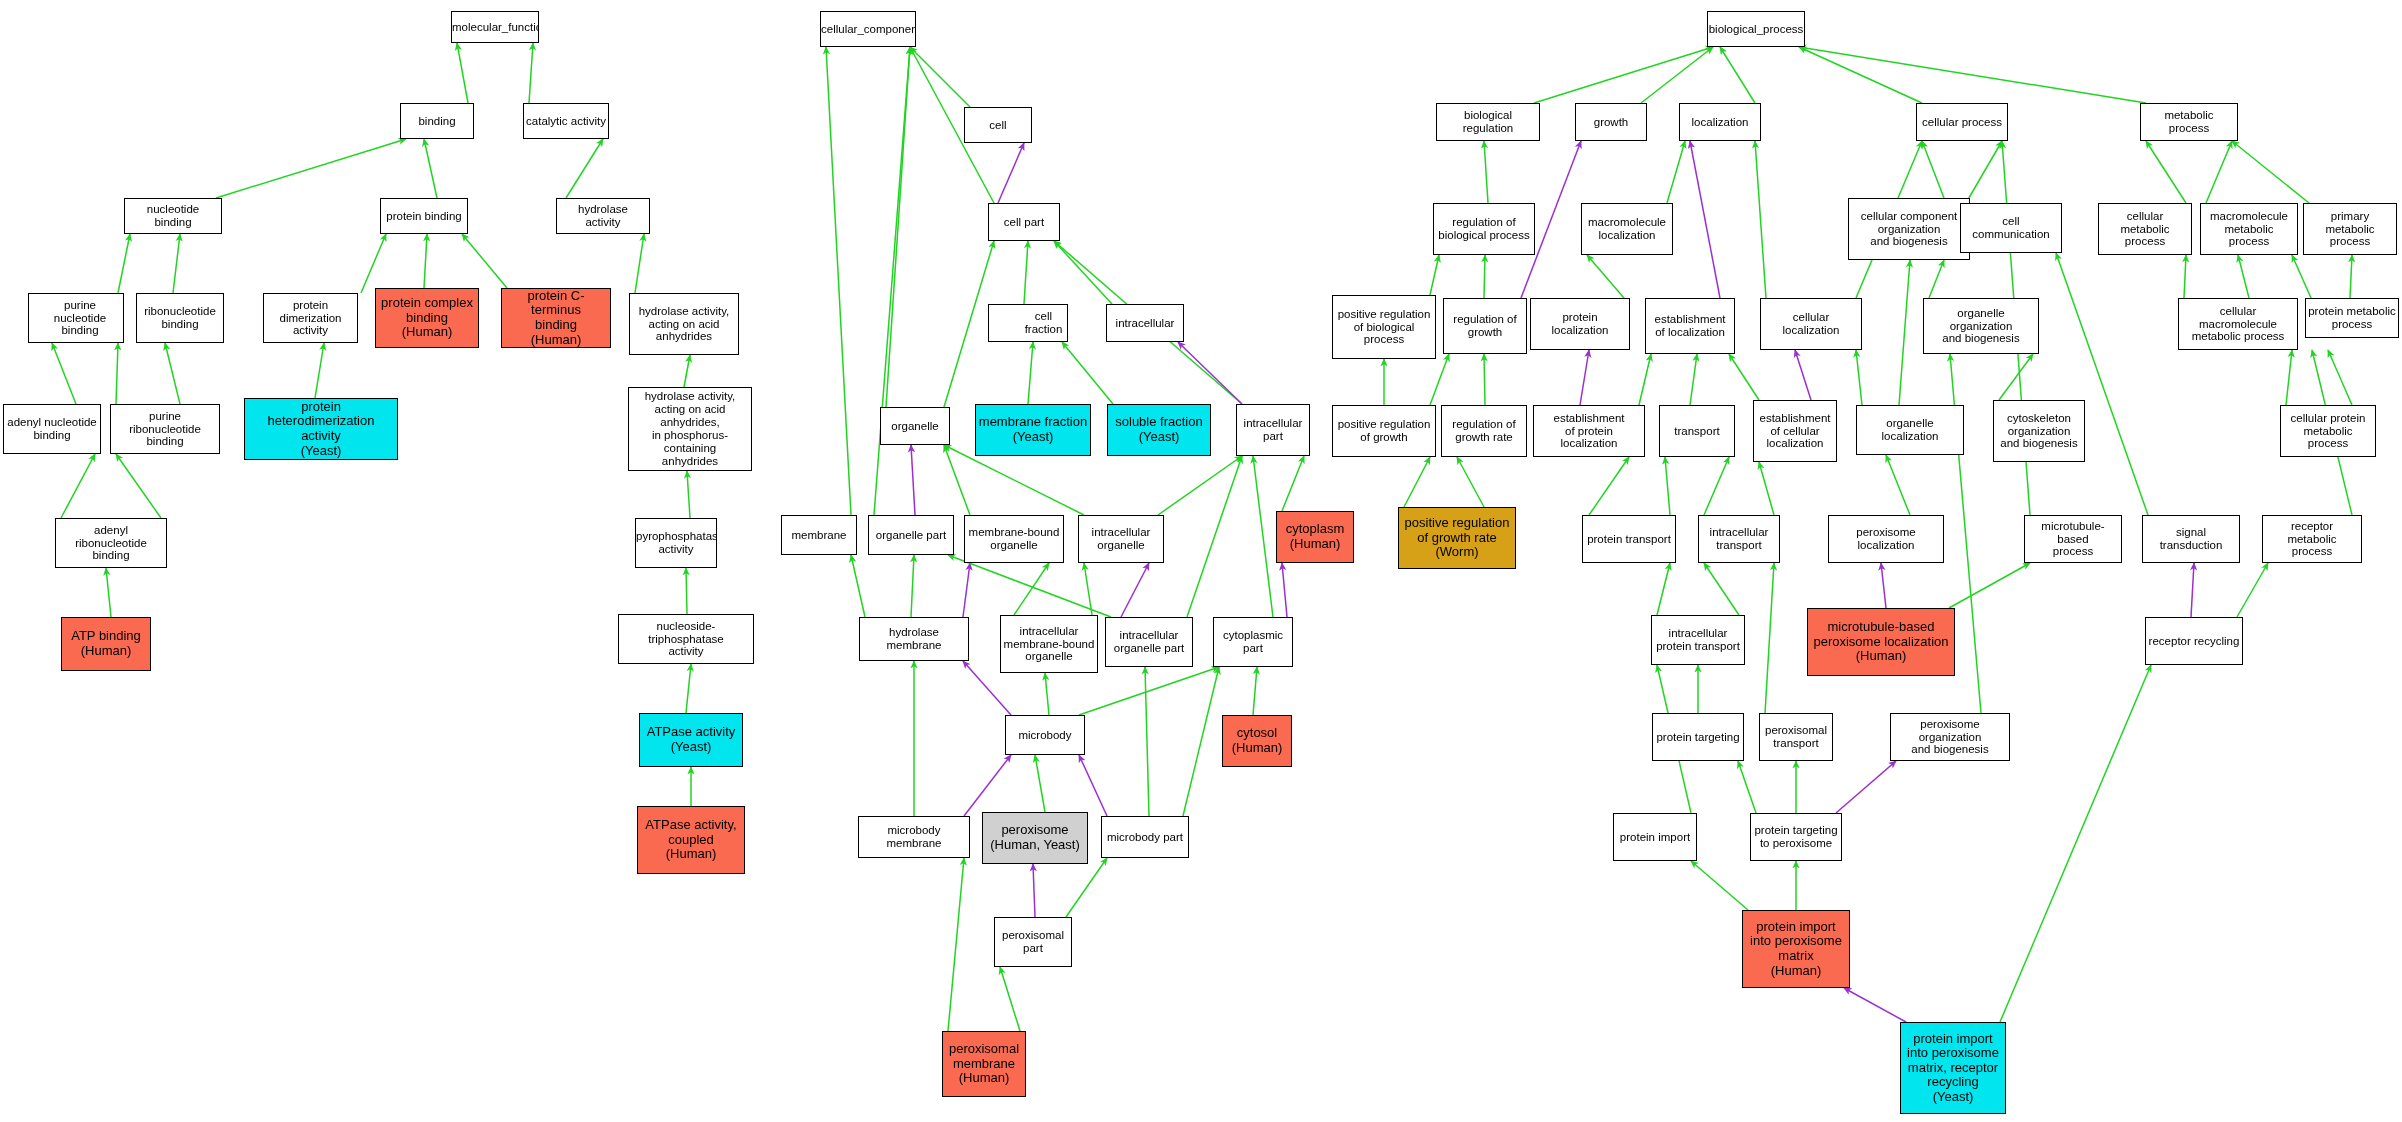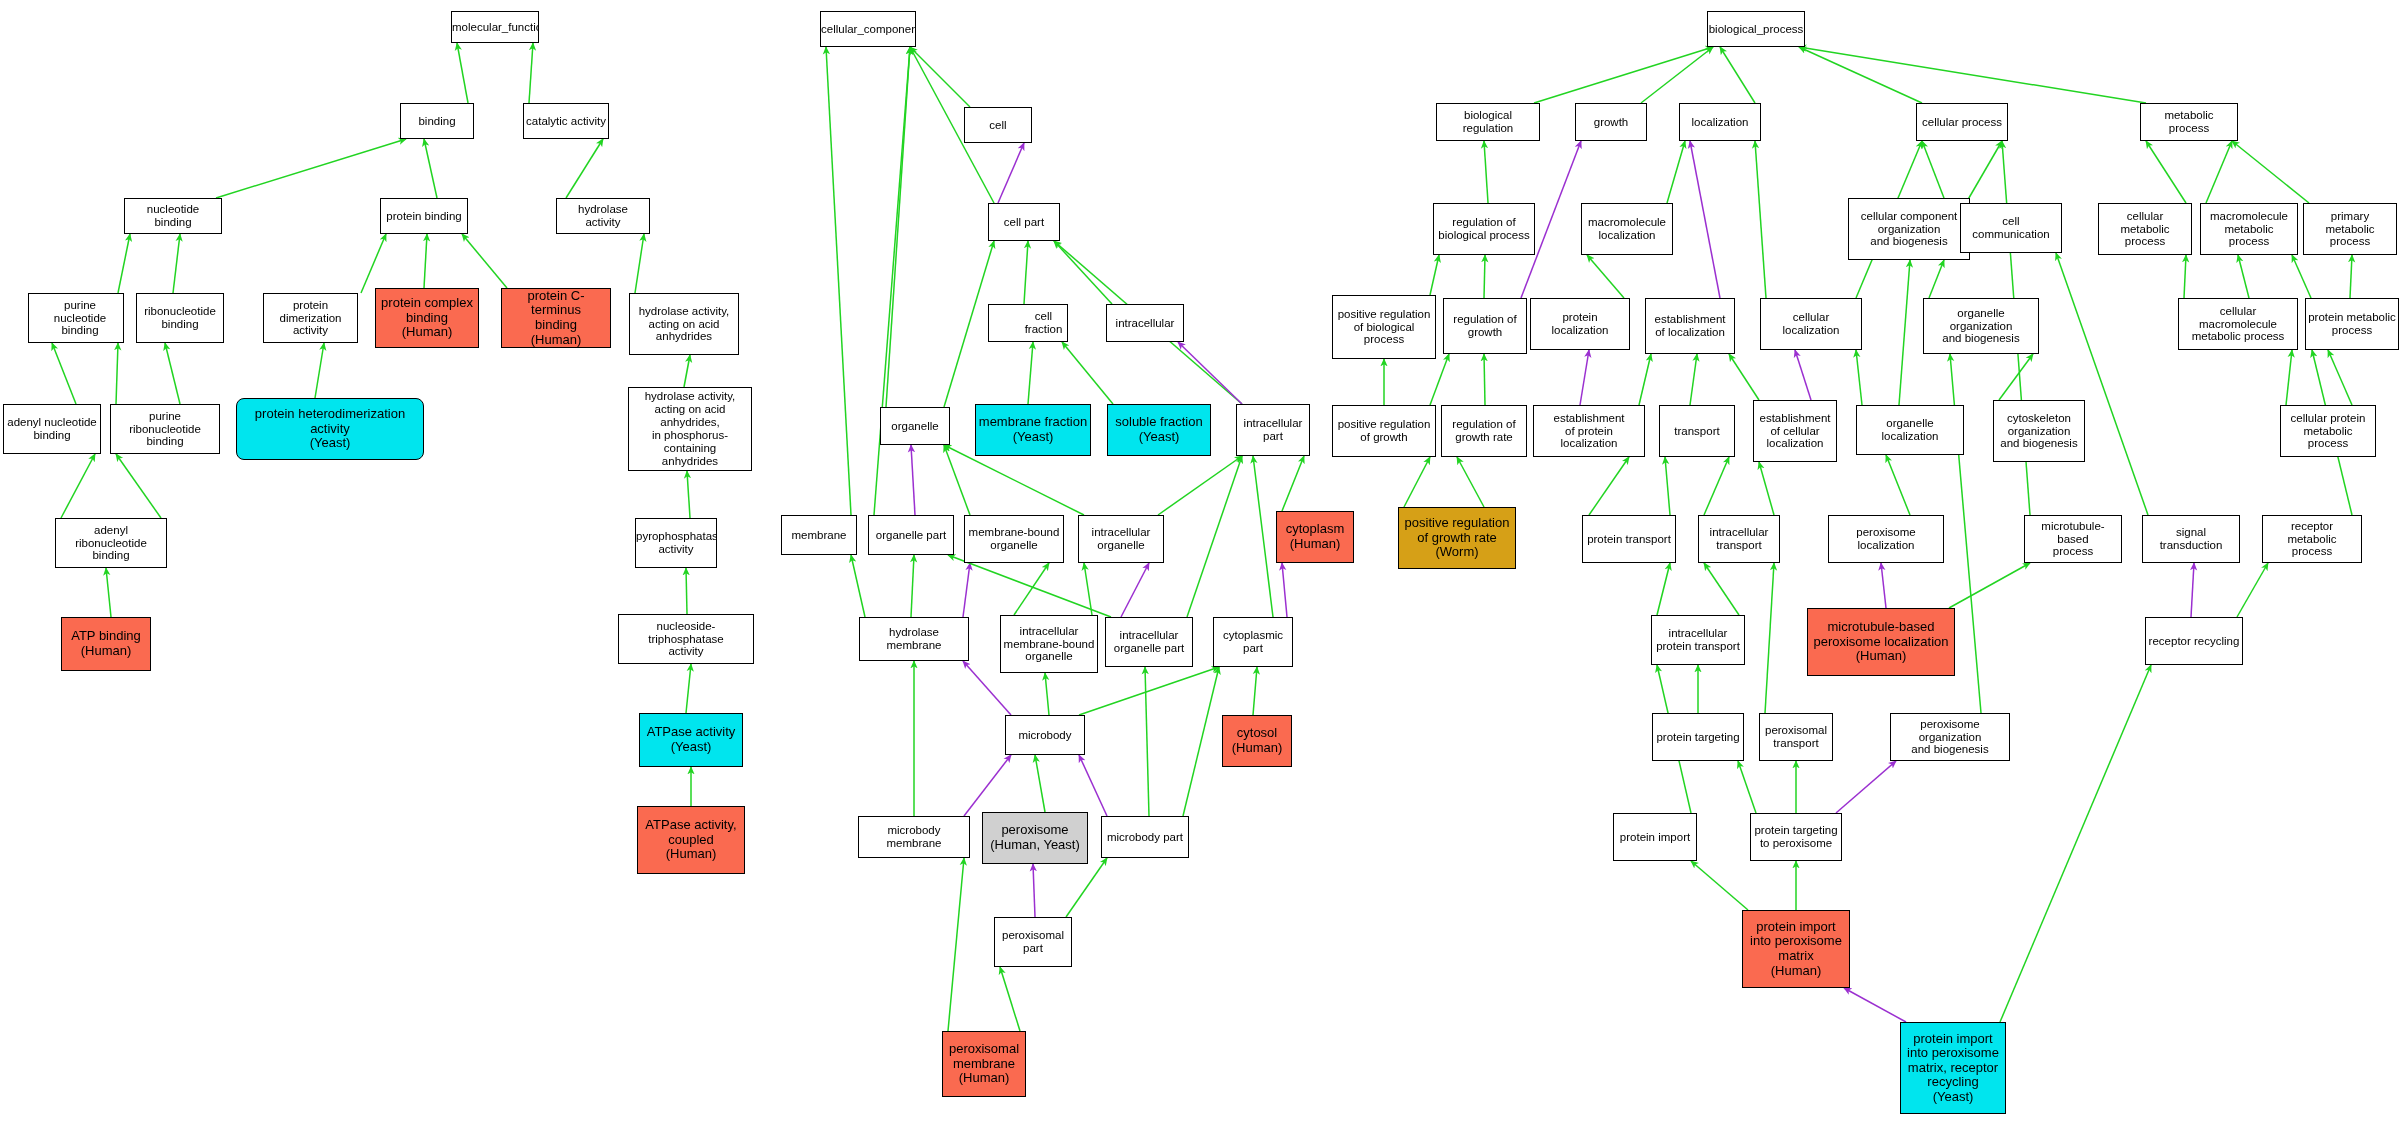--- a/index.html
+++ b/index.html
@@ -210,21 +210,21 @@
 anhydrides</span>
       </div>
       <div class="node f-white s-sm" style="left: 3px; top: 404px; width: 98px; height: 50px;">
         <span class="lbl">adenyl nucleotide
 binding</span>
       </div>
       <div class="node f-white s-sm" style="left: 110px; top: 404px; width: 110px; height: 50px;">
         <span class="lbl">purine ribonucleotide
 binding</span>
       </div>
-      <div class="node f-cyan s-md" style="left: 236px; top: 398px; width: 188px; height: 62px; border-radius: 8px;">
+      <div class="node f-cyan s-md" style="left: 244px; top: 398px; width: 154px; height: 62px;">
         <span class="lbl">protein heterodimerization
 activity
 (Yeast)</span>
       </div>
       <div class="node f-white s-sm" style="left: 628px; top: 387px; width: 124px; height: 84px;">
         <span class="lbl">hydrolase activity,
 acting on acid
 anhydrides,
 in phosphorus-containing
 anhydrides</span>
@@ -410,21 +410,21 @@
         <span class="lbl">cellular localization</span>
       </div>
       <div class="node f-white s-sm" style="left: 1923px; top: 298px; width: 116px; height: 56px;">
         <span class="lbl">organelle organization
 and biogenesis</span>
       </div>
       <div class="node f-white s-sm" style="left: 2178px; top: 298px; width: 120px; height: 52px;">
         <span class="lbl">cellular macromolecule
 metabolic process</span>
       </div>
-      <div class="node f-white s-sm" style="left: 2305px; top: 298px; width: 94px; height: 52px;">
+      <div class="node f-white s-sm" style="left: 2305px; top: 298px; width: 94px; height: 40px;">
         <span class="lbl">protein metabolic
 process</span>
       </div>
       <div class="node f-white s-sm" style="left: 1332px; top: 405px; width: 104px; height: 52px;">
         <span class="lbl">positive regulation
 of growth</span>
       </div>
       <div class="node f-white s-sm" style="left: 1441px; top: 405px; width: 86px; height: 52px;">
         <span class="lbl">regulation of
 growth rate</span>

